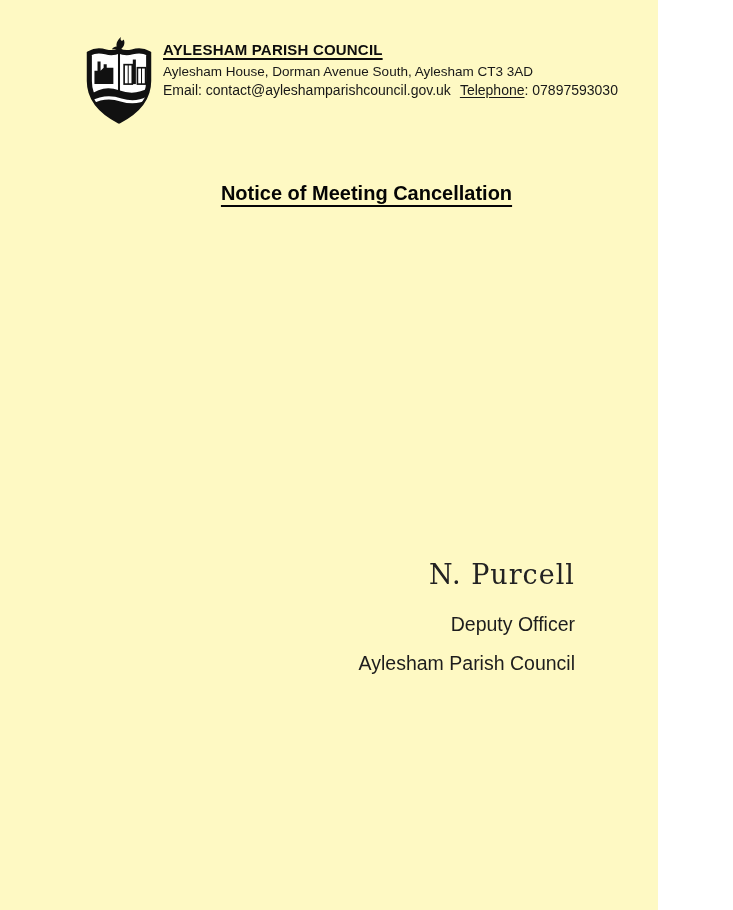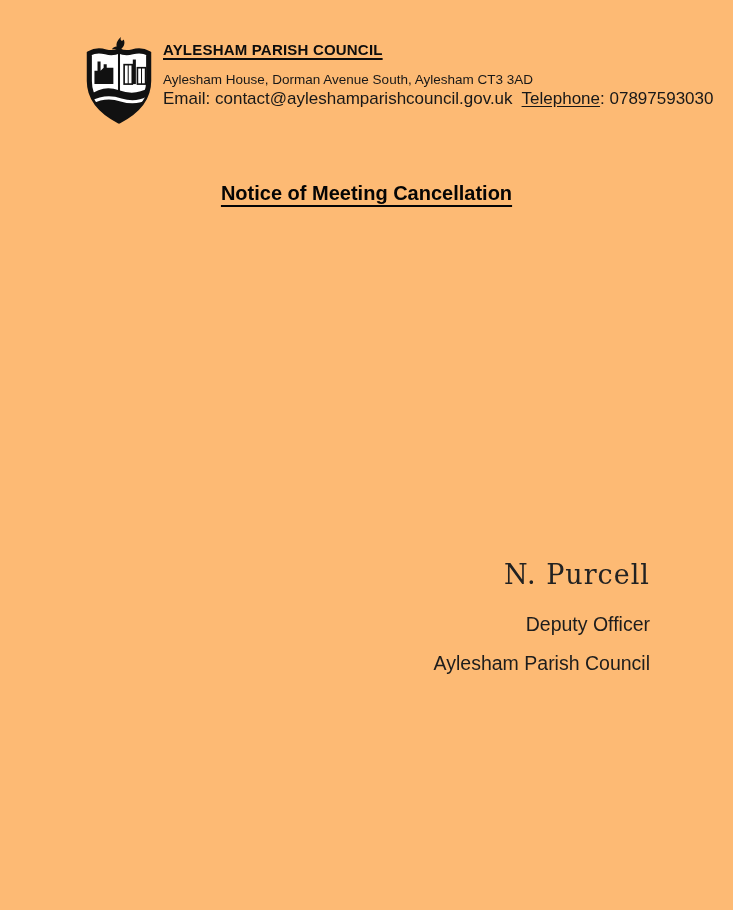--- a/index.html
+++ b/index.html
@@ -3,36 +3,36 @@
 <meta charset="utf-8">
 <style>
   * { margin: 0; padding: 0; box-sizing: border-box; }
   html, body {
     width: 733px; height: 910px;
     background: #ffffff;
     font-family: "Liberation Sans", sans-serif;
     color: #1a1a1a;
     overflow: hidden;
   }
-  .page { position: relative; width: 733px; height: 910px; background: #fdba74; }
+  .page { position: relative; width: 658px; height: 910px; background: #fef9c3; }
 
   
   .letterhead {
     position: absolute; left: 84px; top: 36px;
     display: flex; align-items: flex-start;
   }
   .crest { width: 70px; height: 88px; flex: 0 0 auto; }
   .head-text { margin-left: 9px; padding-top: 4px; color: #111111; }
   .council-name {
     font-size: 15px; font-weight: 700; letter-spacing: 0.2px;
     text-decoration: underline; text-underline-offset: 3px; text-decoration-thickness: 1.5px;
     line-height: 20px; color: #0d0d0d;
   }
-  .council-address { font-size: 13.5px; line-height: 19px; margin-top: 10px; color: #181818; }
-  .council-contact { font-size: 17px; line-height: 19px; color: #181818; }
+  .council-address { font-size: 13.5px; line-height: 19px; margin-top: 2px; color: #181818; }
+  .council-contact { font-size: 14px; line-height: 19px; color: #181818; }
   .tel-label { text-decoration: underline; text-underline-offset: 2px; margin-left: 9px; }
 
   
   .doc-title {
     position: absolute; top: 182px; left: 0; width: 733px;
     text-align: center;
     font-size: 20px; font-weight: 700; color: #050505;
     text-decoration: underline; text-underline-offset: 5px; text-decoration-thickness: 2px;
   }
 

